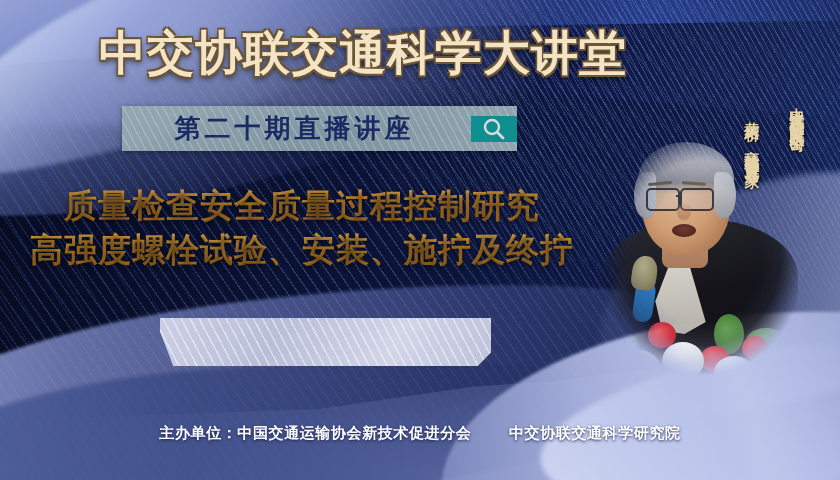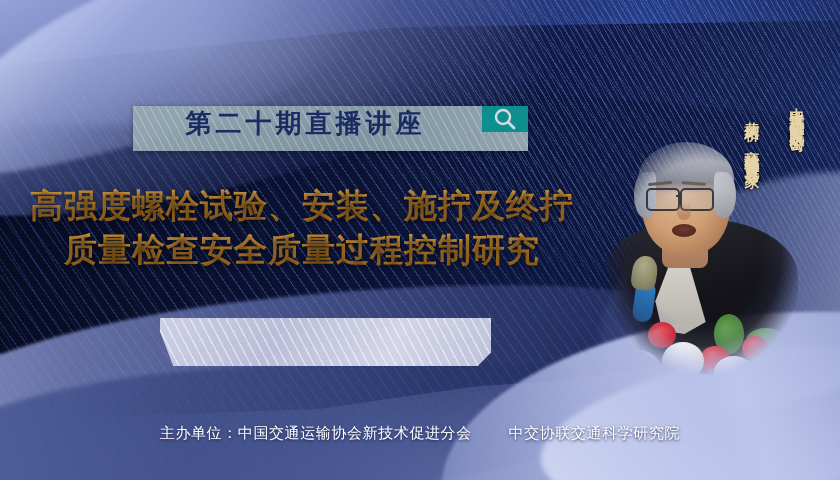--- a/index.html
+++ b/index.html
@@ -215,22 +215,22 @@
     letter-spacing:1px;
     color:#f4e4c6;
     text-shadow:
       -1.6px -1.6px 0 #6b5536, 1.6px -1.6px 0 #6b5536,
       -1.6px  1.6px 0 #6b5536, 1.6px  1.6px 0 #6b5536,
        0 3px 6px rgba(0,0,0,.75);
     white-space:nowrap;
   }
 
   .subtitle-bar{
-    position:absolute;left:133px;top:106px;width:395px;height:45px;
-    display:flex;align-items:flex-start;
+    position:absolute;left:122px;top:106px;width:395px;height:45px;
+    display:flex;align-items:center;
     background:linear-gradient(100deg, rgba(150,170,178,.92) 0%, rgba(142,165,173,.88) 55%, rgba(158,178,186,.9) 100%);
     box-shadow:0 1px 5px rgba(0,0,0,.35);
   }
   .subtitle-bar .sb-stripes{
     position:absolute;inset:0;
     background:repeating-linear-gradient(62deg,
       rgba(255,255,255,.20) 0px, rgba(255,255,255,.20) 1.4px,
       rgba(0,0,0,0) 1.4px, rgba(0,0,0,0) 7px);
     pointer-events:none;
   }
@@ -294,21 +294,21 @@
     color:#e6d3a8;
     text-shadow:0 1px 3px rgba(0,0,0,.8);
     line-height:1;
   }
   .vtext-company{left:789px;top:96px;}
   .vtext-person{left:744px;top:110px;}
 
   .footer{
     position:absolute;left:0;top:424px;width:840px;
     text-align:center;
-    font-size:15px;font-weight:normal;
+    font-size:15px;font-weight:bold;
     letter-spacing:.6px;
     color:#ffffff;
     text-shadow:0 1px 3px rgba(20,28,70,.9);
   }
   .footer .gap{display:inline-block;width:26px;}
 </style>
 </head>
 <body>
 
 <div class="poster">
@@ -358,35 +358,36 @@
       <div class="fl fl-w" style="left:20px;top:40px;width:44px;height:36px;"></div>
       <div class="fl fl-w" style="left:66px;top:32px;width:42px;height:38px;"></div>
       <div class="fl fl-w" style="left:118px;top:46px;width:40px;height:32px;"></div>
       <div class="fl fl-w" style="left:0px;top:56px;width:34px;height:28px;"></div>
       <div class="fl fl-w" style="left:156px;top:44px;width:36px;height:30px;"></div>
     </div>
   </div>
 
   <div class="content">
 
+    <div class="main-heading">中交协联交通科学大讲堂</div>
 
     <div class="subtitle-bar">
       <div class="sb-stripes"></div>
       <div class="subtitle-text">第二十期直播讲座</div>
       <div class="search-box">
         <svg width="26" height="26" viewBox="0 0 26 26">
           <circle cx="11" cy="11" r="7" fill="none" stroke="#d6dadd" stroke-width="2.4"></circle>
           <line x1="16.2" y1="16.2" x2="22" y2="22" stroke="#d6dadd" stroke-width="2.8" stroke-linecap="round"></line>
         </svg>
       </div>
     </div>
 
     <div class="title-block">
+      <div class="title-line l2">质量检查安全质量过程控制研究</div>
       <div class="title-line l1">高强度螺栓试验、安装、施拧及终拧</div>
-      <div class="title-line l2">质量检查安全质量过程控制研究</div>
     </div>
 
     <div class="time-bar">
       <div class="tb-stripes"></div>
     </div>
 
     <div class="vtext vtext-company">中铁大桥科学研究院有限公司</div>
 
     <div class="vtext vtext-person">黄绍桥 高栓试验研究首席专家</div>
 

